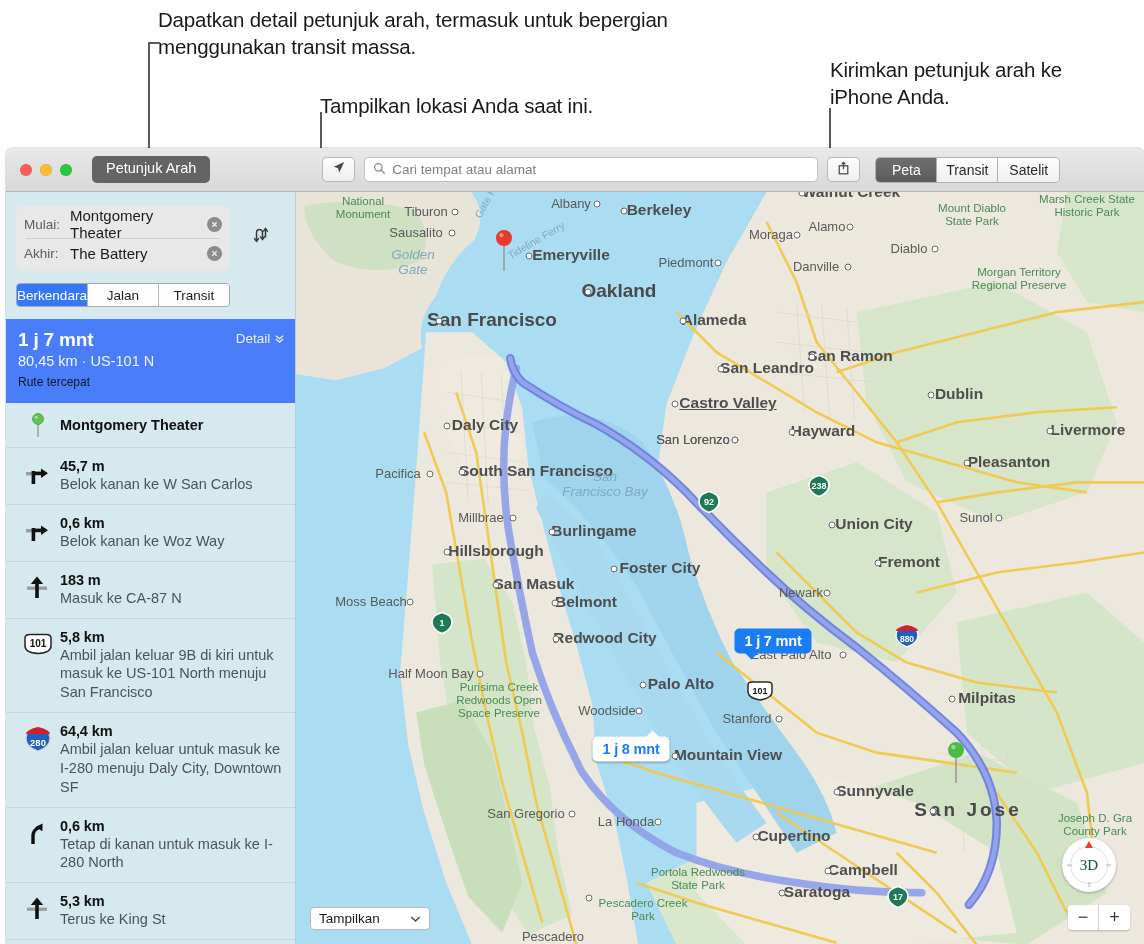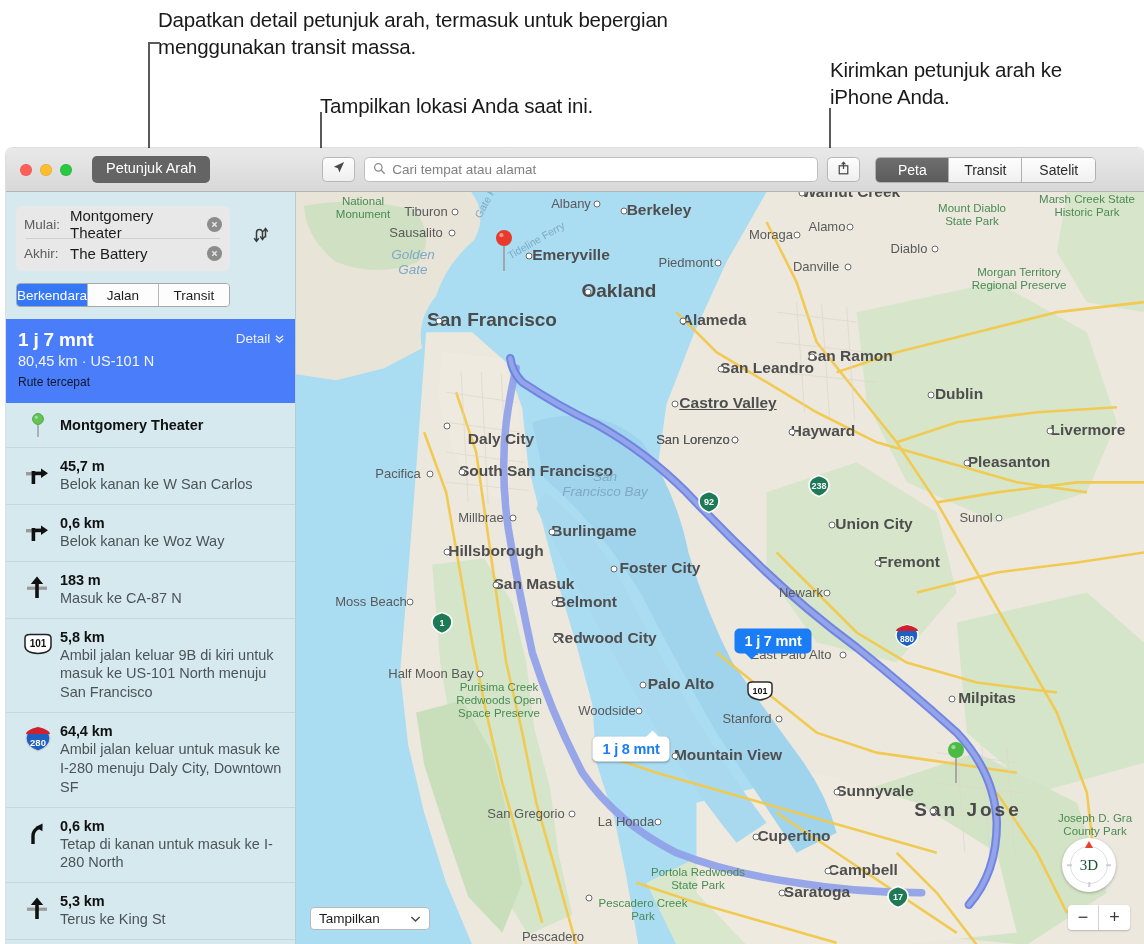--- a/index.html
+++ b/index.html
@@ -71,21 +71,21 @@
     font-family: "Liberation Sans", sans-serif; font-size: 13.5px; color: #3a3a3a;
     padding-right: 8px;
   }
   #search-input::placeholder { color: #808080; }
 
   #view-segment {
     margin-left: 15px; display: flex; height: 26px;
     border: 1px solid #b0b0b0; border-radius: 5px; overflow: hidden;
   }
   #view-segment .seg {
-    width: 73px; display: flex; align-items: center; justify-content: center;
+    width: 61px; display: flex; align-items: center; justify-content: center;
     font-size: 14px; color: #2b2b2b;
     background: linear-gradient(to bottom,#fdfdfd,#f0f0f0);
     border-right: 1px solid #b0b0b0;
   }
   #view-segment .seg:last-child { border-right: none; }
   #view-segment .seg.active { background: linear-gradient(to bottom,#6e6e6e,#5c5c5c); color: #fff; }
 
   
   #body { display: flex; height: 752px; }
 
@@ -510,21 +510,21 @@
           <div class="mlabel city-lg" style="left: 323px; top: 99px;">Oakland</div>
           <div class="mdot" style="left: 291.8px; top: 100px;"></div>
           <div class="mlabel city-md" style="left: 363px; top: 18px;">Berkeley</div>
           <div class="mdot" style="left: 328.2px; top: 19px;"></div>
           <div class="mlabel city-md" style="left: 527px; top: 239px;">Hayward</div>
           <div class="mdot" style="left: 495.8px; top: 240px;"></div>
           <div class="mlabel city-md" style="left: 613px; top: 370px;">Fremont</div>
           <div class="mdot" style="left: 581.8px; top: 371px;"></div>
           <div class="mlabel city-md" style="left: 238px; top: 392px;">San Masuk</div>
           <div class="mdot" style="left: 199.6px; top: 393px;"></div>
-          <div class="mlabel city-md" style="left: 189px; top: 247px; margin-left: 16px;">Daly City</div>
+          <div class="mlabel city-md" style="left: 189px; top: 233px;">Daly City</div>
           <div class="mdot" style="left: 150.6px; top: 234px;"></div>
           <div class="mlabel city-md" style="left: 309px; top: 446px;">Redwood City</div>
           <div class="mdot" style="left: 259.8px; top: 447px;"></div>
           <div class="mlabel city-md" style="left: 579px; top: 599px;">Sunnyvale</div>
           <div class="mdot" style="left: 540.6px; top: 600px;"></div>
           <div class="mlabel city-lg" style="left: 672px; top: 618px; letter-spacing: 3px;">San Jose</div>
           <div class="mdot" style="left: 637.2px; top: 619px;"></div>
           <div class="mlabel city-md" style="left: 432px; top: 563px;">Mountain View</div>
           <div class="mdot" style="left: 379.2px; top: 564px;"></div>
           <div class="mlabel city-md" style="left: 385px; top: 492px;">Palo Alto</div>

